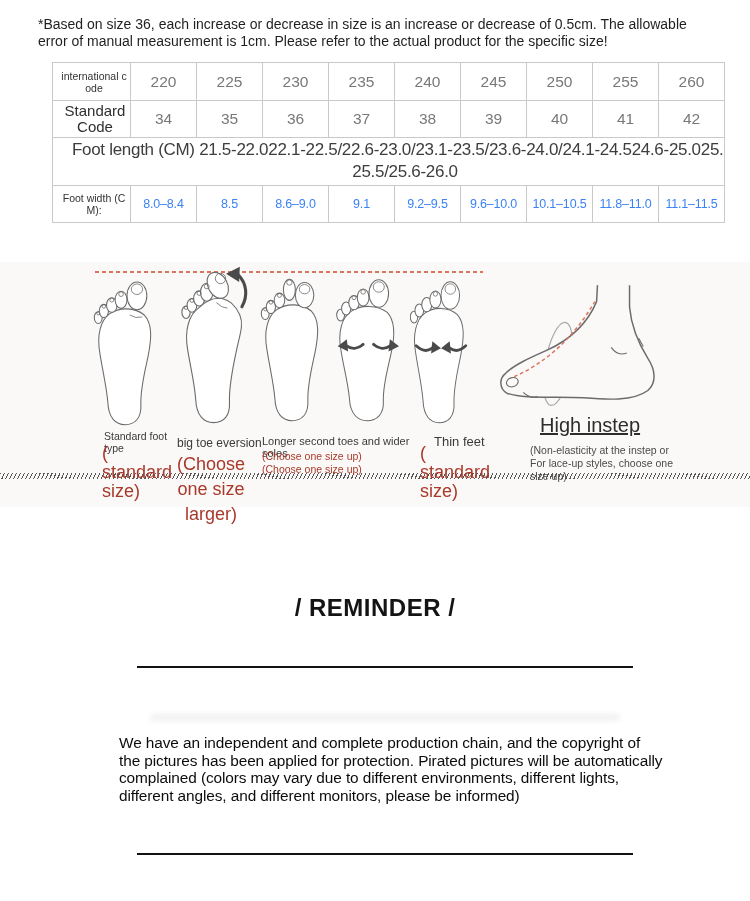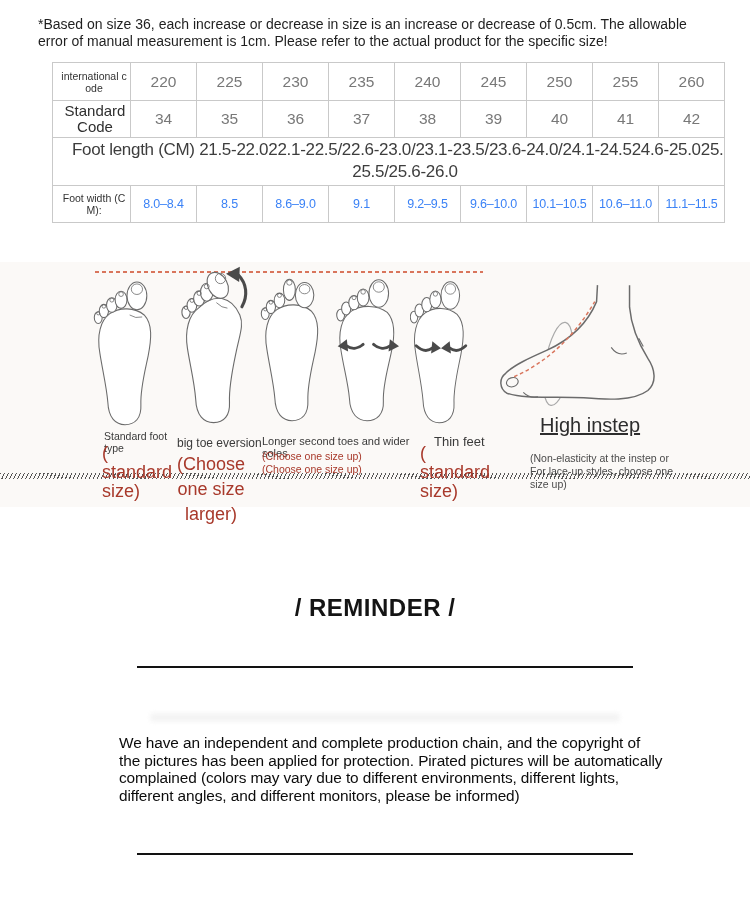--- a/index.html
+++ b/index.html
@@ -71,21 +71,21 @@
 
   .lbl-1 { left: 104px; top: 168px; width: 74px; font-size: 10.5px; line-height: 12px; }
   .not-1 { left: 102px; top: 182px; font-size: 18px; line-height: 19px; }
   .lbl-2 { left: 177px; top: 174px; font-size: 12px; }
   .not-2 { left: 177px; top: 190px; font-size: 18px; line-height: 25px; text-align: center; }
   .lbl-3 { left: 262px; top: 173px; width: 172px; font-size: 11px; }
   .not-3 { left: 262px; top: 188px; width: 138px; font-size: 10.5px; line-height: 12.5px; white-space: normal; }
   .lbl-4 { left: 434px; top: 172px; font-size: 13px; }
   .not-4 { left: 420px; top: 182px; font-size: 18px; line-height: 19px; }
   .lbl-5 { left: 540px; top: 152px; font-size: 20px; color: #2d2d2d; text-decoration: underline; }
-  .not-5 { left: 530px; top: 190px; font-size: 10.5px; line-height: 13px; }
+  .not-5 { left: 530px; top: 182px; font-size: 10.5px; line-height: 13px; }
 
   
   .reminder-title {
     position: absolute; left: 0; top: 594px; width: 750px;
     text-align: center; font-size: 24px; font-weight: bold; color: #141414; letter-spacing: 0.5px;
   }
   .rule { position: absolute; height: 2px; background: #121212; }
   .rule-top { left: 137px; top: 666px; width: 496px; }
   .rule-bottom { left: 137px; top: 853px; width: 496px; }
   .ghost-strip {
@@ -156,21 +156,21 @@
         </tr>
         <tr class="h37">
           <td class="lbl-xs">Foot width (CM):</td>
           <td class="num-sm">8.0–8.4</td>
           <td class="num-sm">8.5</td>
           <td class="num-sm">8.6–9.0</td>
           <td class="num-sm">9.1</td>
           <td class="num-sm">9.2–9.5</td>
           <td class="num-sm">9.6–10.0</td>
           <td class="num-sm">10.1–10.5</td>
-          <td class="num-sm">10.6–11.0</td>
+          <td class="num-sm">11.8–11.0</td>
           <td class="num-sm">11.1–11.5</td>
         </tr>
       </tbody>
   </table>
 
   <div class="feet-section">
     <div class="toe-dash-line"></div>
 
     <svg class="foot-svg foot-1" width="74" height="152" viewBox="0 0 100 230">
       <path class="outline" d="M24 60 C10 70 4 92 9 120 C13 146 19 170 21 194 C22 218 33 228 47 228 C62 228 72 218 71 198 C70 174 77 148 82 124 C87 98 89 76 76 62 C62 50 38 50 24 60 Z"></path>

